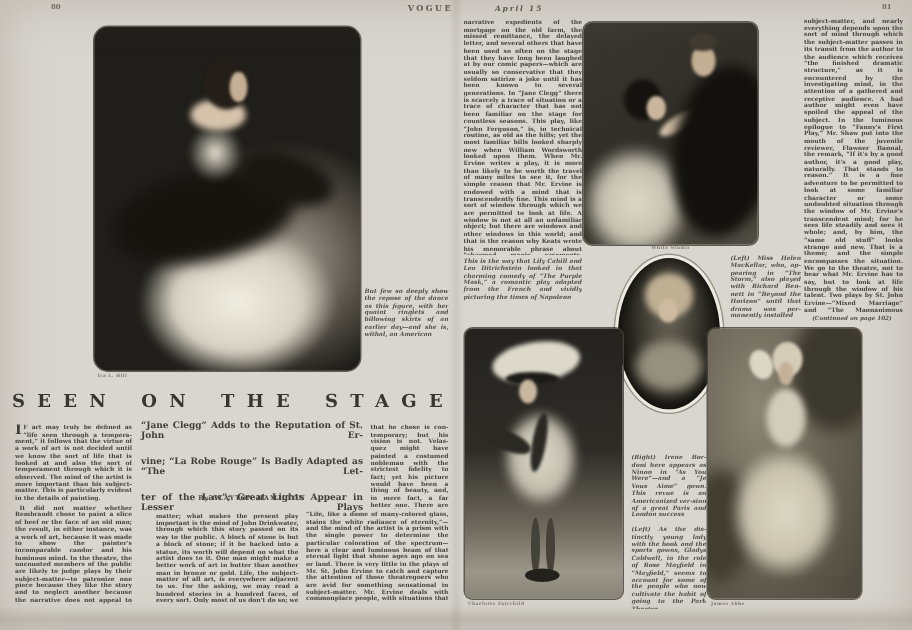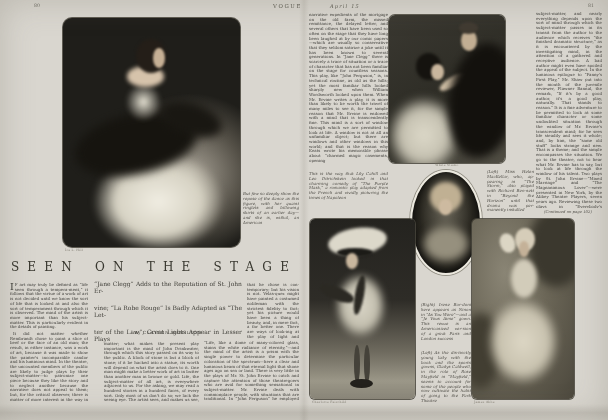--- a/index.html
+++ b/index.html
@@ -4,21 +4,21 @@
 <style>
   html,body{margin:0;padding:0;}
   .sheet{
     position:relative;width:608px;height:420px;overflow:hidden;
     background:#d9d6cf;
     font-family:"DejaVu Serif","Liberation Serif",serif;
     color:#3f3e39;
   }
   .sheet::after{content:"";position:absolute;inset:0;pointer-events:none;
     box-shadow:inset 0 0 34px rgba(108,103,90,.28);}
-  .abs{position:absolute;}
+  .abs{position:absolute;font-weight:bold;}
   .txt{font-size:4px;line-height:4.7px;text-align:justify;color:#454440;overflow:hidden;}
   .txt p{margin:0 0 2px 0;}
   .txt p+p{text-indent:3px;}
   .cap{font-size:4px;line-height:4.8px;font-style:italic;text-align:justify;color:#514f49;overflow:hidden;}
   .credit{font-size:3px;line-height:3.4px;color:#807d72;letter-spacing:.3px;}
   .folio{font-size:4.6px;color:#6e6c64;}
   .runhead{font-size:5.4px;letter-spacing:1.6px;color:#5b594f;}
   .ph{position:absolute;overflow:hidden;box-shadow:0 0 0 1px rgba(72,69,60,.85);}
   .blob{position:absolute;border-radius:50%;}
   .dc{float:left;font-size:9.6px;line-height:8.2px;margin-right:1px;color:#3b3a35;}

